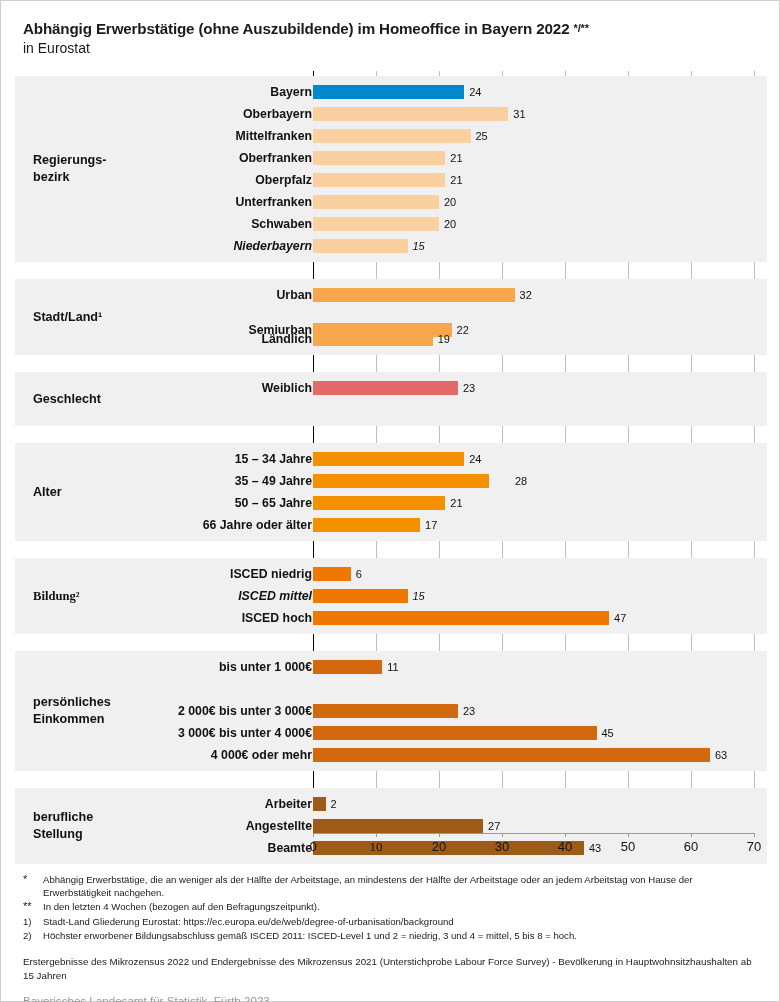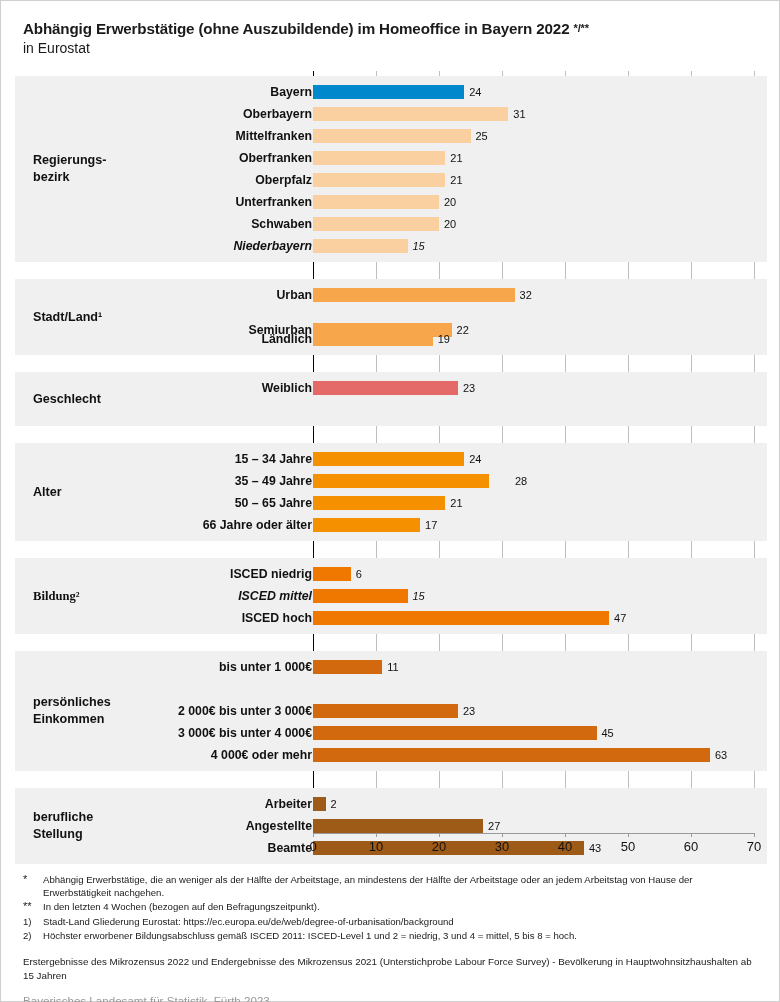--- a/index.html
+++ b/index.html
@@ -252,21 +252,21 @@
           <div class="row-label">Beamte</div>
           <div class="bar" style="left: 298px; width: 270.9px; background: rgb(158, 91, 23);"></div>
           <div class="bar-value" style="left: 573.9px;">43</div>
         </div>
       </div>
     <div class="xaxis" id="xaxis">
       <div class="xaxis-line"></div>
     <div class="xtick" style="left: 298px;"></div>
         <div class="xlabel" style="left: 298px;">0</div>
         <div class="xtick" style="left: 361px;"></div>
-        <div class="xlabel" style="left: 361px;">10</div>
+        <div class="xlabel" style="left: 361px; font-family: Liberation Serif, serif;">10</div>
         <div class="xtick" style="left: 424px;"></div>
         <div class="xlabel" style="left: 424px;">20</div>
         <div class="xtick" style="left: 487px;"></div>
         <div class="xlabel" style="left: 487px;">30</div>
         <div class="xtick" style="left: 550px;"></div>
         <div class="xlabel" style="left: 550px;">40</div>
         <div class="xtick" style="left: 613px;"></div>
         <div class="xlabel" style="left: 613px;">50</div>
         <div class="xtick" style="left: 676px;"></div>
         <div class="xlabel" style="left: 676px;">60</div>

